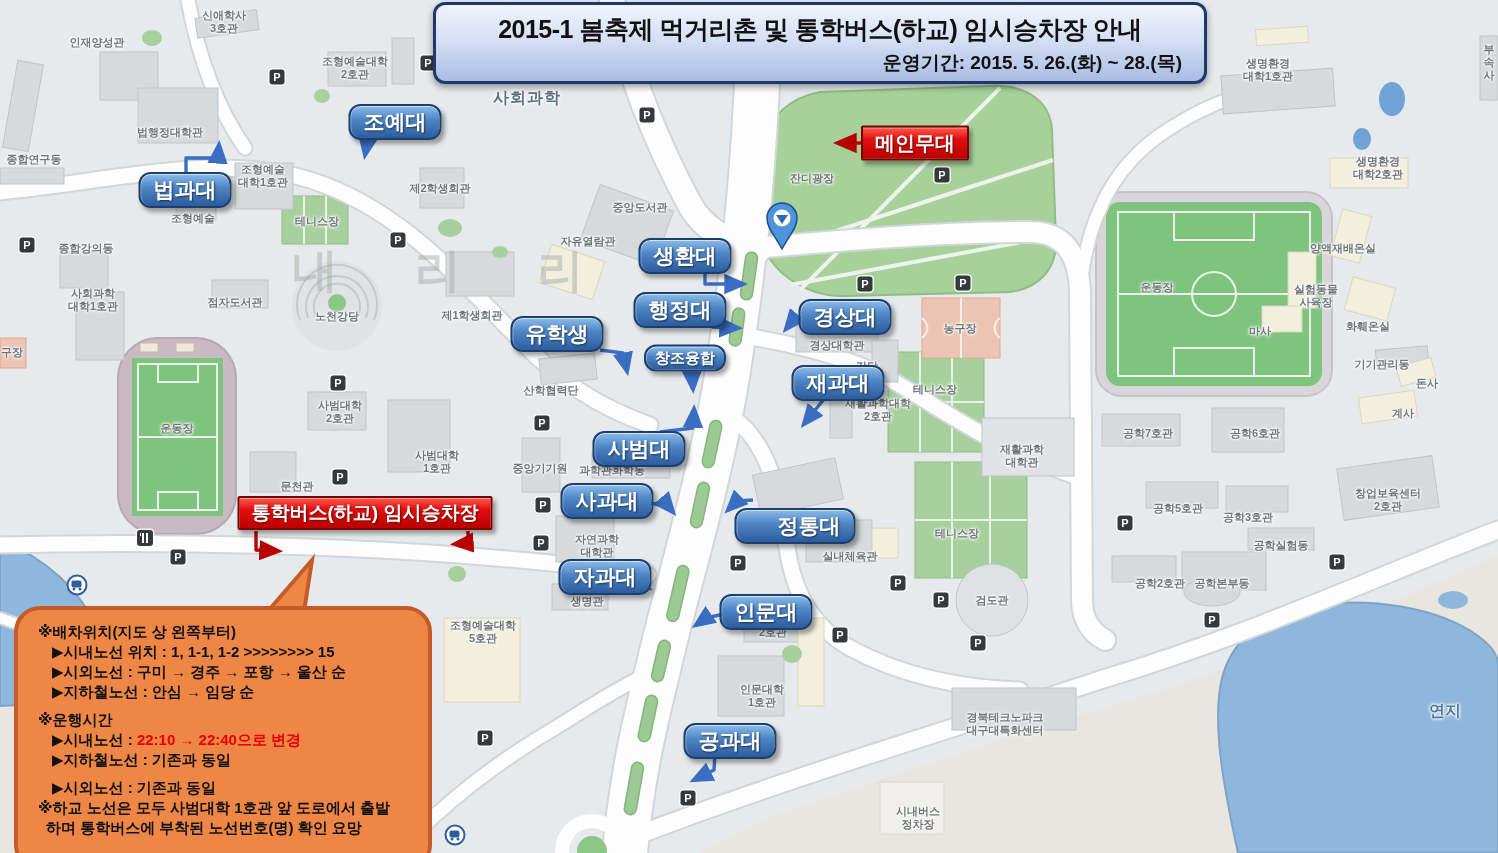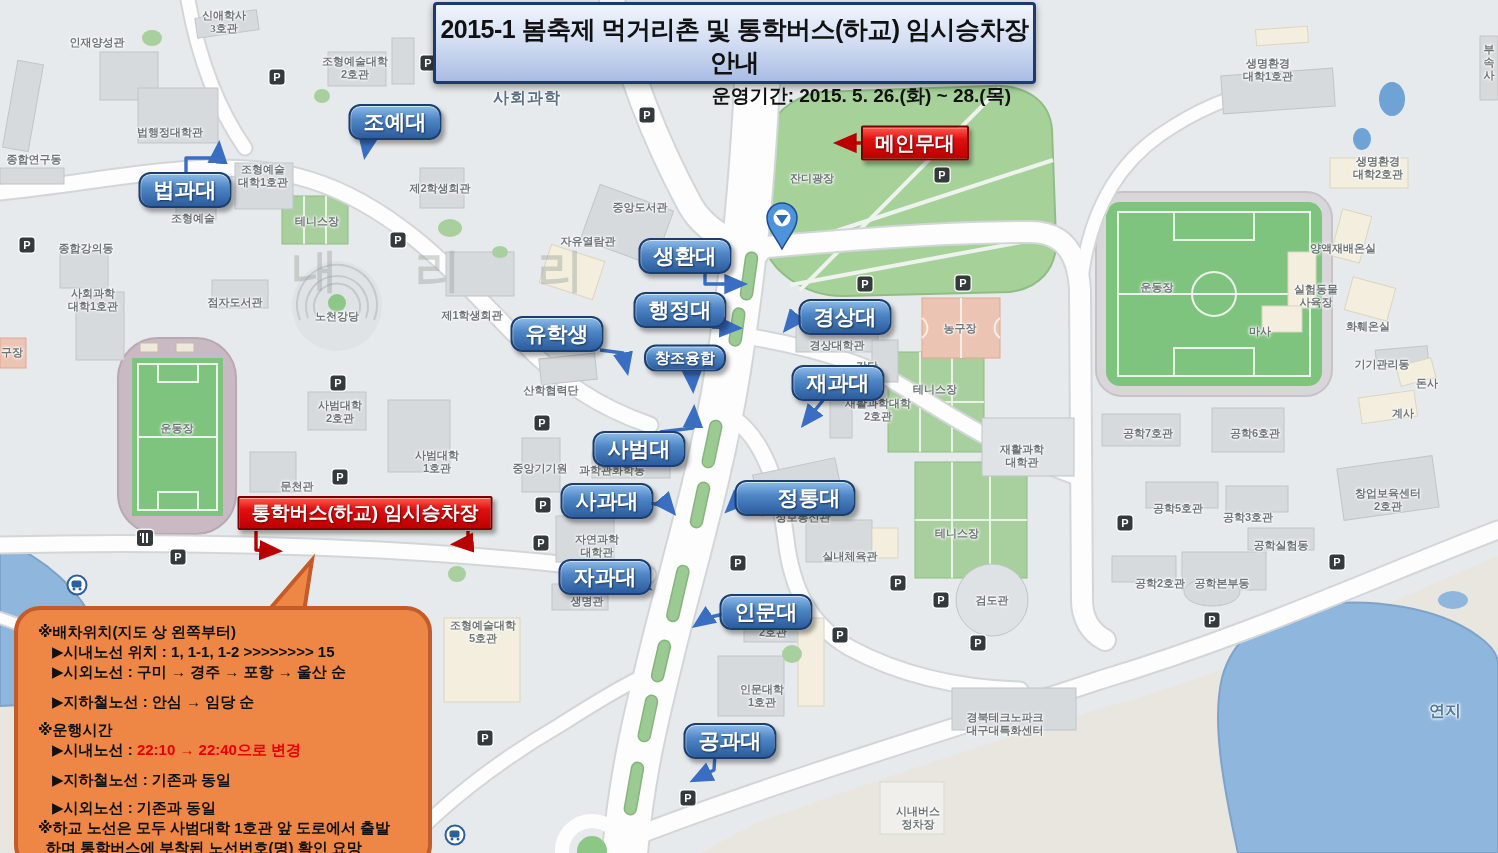--- a/index.html
+++ b/index.html
@@ -20,32 +20,32 @@
       background:linear-gradient(180deg,#8cbbe8 0%,#4e86c6 42%,#2c5c9e 100%);
       border:2px solid #1d3f6e;
       box-shadow:3px 4px 4px rgba(0,0,0,.35),inset 0 1px 0 rgba(255,255,255,.6),inset 1px 0 0 rgba(255,255,255,.3);}
   .clabel.small{font-size:15px;padding:2px 9px;}
   .rlabel{position:absolute;transform:translate(-50%,-50%);padding:2px 12px;font-size:20px;font-weight:bold;
       color:#fff;text-shadow:1px 1px 2px rgba(0,0,0,.5);white-space:nowrap;border-radius:2px;
       background:linear-gradient(180deg,#ff5a4d 0%,#e01010 38%,#bd0000 100%);
       border:2px solid #7d0000;
       box-shadow:3px 4px 4px rgba(0,0,0,.35),inset 0 1px 0 rgba(255,255,255,.45);}
   
-  #banner{position:absolute;left:433px;top:2px;width:603px;height:82px;box-sizing:border-box;
-      border:3px solid #1d3a6e;border-radius:4px;
+  #banner{position:absolute;left:433px;top:2px;width:774px;height:82px;box-sizing:border-box;
+      border:3px solid #1d3a6e;border-radius:12px;
       background:linear-gradient(180deg,#f0f4fc 0%,#d6e0f4 45%,#a9bce4 100%);
       box-shadow:0 3px 7px rgba(0,0,0,.4);}
   #banner .t{margin-top:8px;text-align:center;font-size:25px;font-weight:bold;color:#111;letter-spacing:-.5px;}
   #banner .s{margin-top:4px;text-align:right;padding-right:22px;font-size:19px;font-weight:bold;color:#111;}
   
   #bubble{position:absolute;left:14px;top:606px;width:418px;height:265px;box-sizing:border-box;
       background:#ee8746;border:4px solid #c45b28;border-radius:26px;padding:12px 4px 6px 20px;}
   .nl{font-size:15px;font-weight:bold;color:#111;line-height:20px;white-space:nowrap;}
   .nl.ind{padding-left:14px;}
-  .nl.gap{margin-bottom:8px;margin-top:10px;}
+  .nl.gap{margin-bottom:8px;}
   .nl.hang{padding-left:8px;}
   .nl .red{color:#e80000;}
   
   .p-icon{position:absolute;width:15px;height:15px;transform:translate(-50%,-50%);background:#34393c;
       border-radius:3px;color:#fff;font-size:11px;font-weight:bold;line-height:15px;text-align:center;
       box-shadow:0 0 0 1.5px rgba(255,255,255,.8);}
   .bus-icon{position:absolute;width:21px;height:21px;transform:translate(-50%,-50%);background:#fff;
       border:2.5px solid #2d5f9e;border-radius:50%;box-sizing:border-box;}
   .bus-icon .b{position:absolute;left:3px;top:3.5px;width:10px;height:7px;background:#2d5f9e;border-radius:2px;}
   .bus-icon .w1,.bus-icon .w2{position:absolute;top:10.5px;width:3px;height:3px;background:#2d5f9e;border-radius:50%;}
@@ -290,21 +290,21 @@
     <g fill="none" stroke="#b80000" stroke-width="3.4" stroke-linejoin="round">
       <path d="M 863,143 L 838,143" marker-end="url(#ar)"></path>
       <path d="M 256,531 L 256,550 L 278,551" marker-end="url(#ar)"></path>
       <path d="M 468,531 L 468,543 L 455,544" marker-end="url(#ar)"></path>
     </g>
 
     <polygon points="262,618 312,560 303,618" fill="#ee8746" stroke="#c45b28" stroke-width="4"></polygon>
   </svg>
 
   <div id="map-overlays">
-      <div class="bl" style="left: 224px; top: 22px; font-family: Liberation Serif, serif;">신애학사
+      <div class="bl" style="left: 224px; top: 22px;">신애학사
 3호관</div>
       <div class="bl" style="left: 97px; top: 42px;">인재양성관</div>
       <div class="bl" style="left: 355px; top: 68px;">조형예술대학
 2호관</div>
       <div class="bl" style="left: 170px; top: 132px;">법행정대학관</div>
       <div class="bl" style="left: 34px; top: 159px;">종합연구동</div>
       <div class="bl" style="left: 263px; top: 176px;">조형예술
 대학1호관</div>
       <div class="bl" style="left: 193px; top: 218px;">조형예술</div>
       <div class="bl" style="left: 317px; top: 221px;">테니스장</div>
@@ -380,21 +380,21 @@
       <div class="clabel" style="left: 395px; top: 122px;">조예대</div>
       <div class="clabel" style="left: 185px; top: 190px;">법과대</div>
       <div class="clabel" style="left: 685px; top: 256px;">생환대</div>
       <div class="clabel" style="left: 680px; top: 310px;">행정대</div>
       <div class="clabel" style="left: 845px; top: 317px;">경상대</div>
       <div class="clabel" style="left: 557px; top: 334px;">유학생</div>
       <div class="clabel small" style="left: 685px; top: 358px;">창조융합</div>
       <div class="clabel" style="left: 838px; top: 383px;">재과대</div>
       <div class="clabel" style="left: 639px; top: 449px;">사범대</div>
       <div class="clabel" style="left: 607px; top: 501px;">사과대</div>
-      <div class="clabel" style="left: 795px; top: 498px; padding-left: 41px;">정통대</div>
+      <div class="clabel" style="left: 795px; top: 526px; padding-left: 41px;">정통대</div>
       <div class="clabel" style="left: 605px; top: 577px;">자과대</div>
       <div class="clabel" style="left: 766px; top: 612px;">인문대</div>
       <div class="clabel" style="left: 730px; top: 741px;">공과대</div>
     </div>
 
   <div class="watermark">내 리 리</div>
   <div class="bl campus" style="left:527px;top:98px;">사회과학</div>
 
   <div id="icons-layer">
       <div class="p-icon" style="left: 277px; top: 77px;">P</div>

